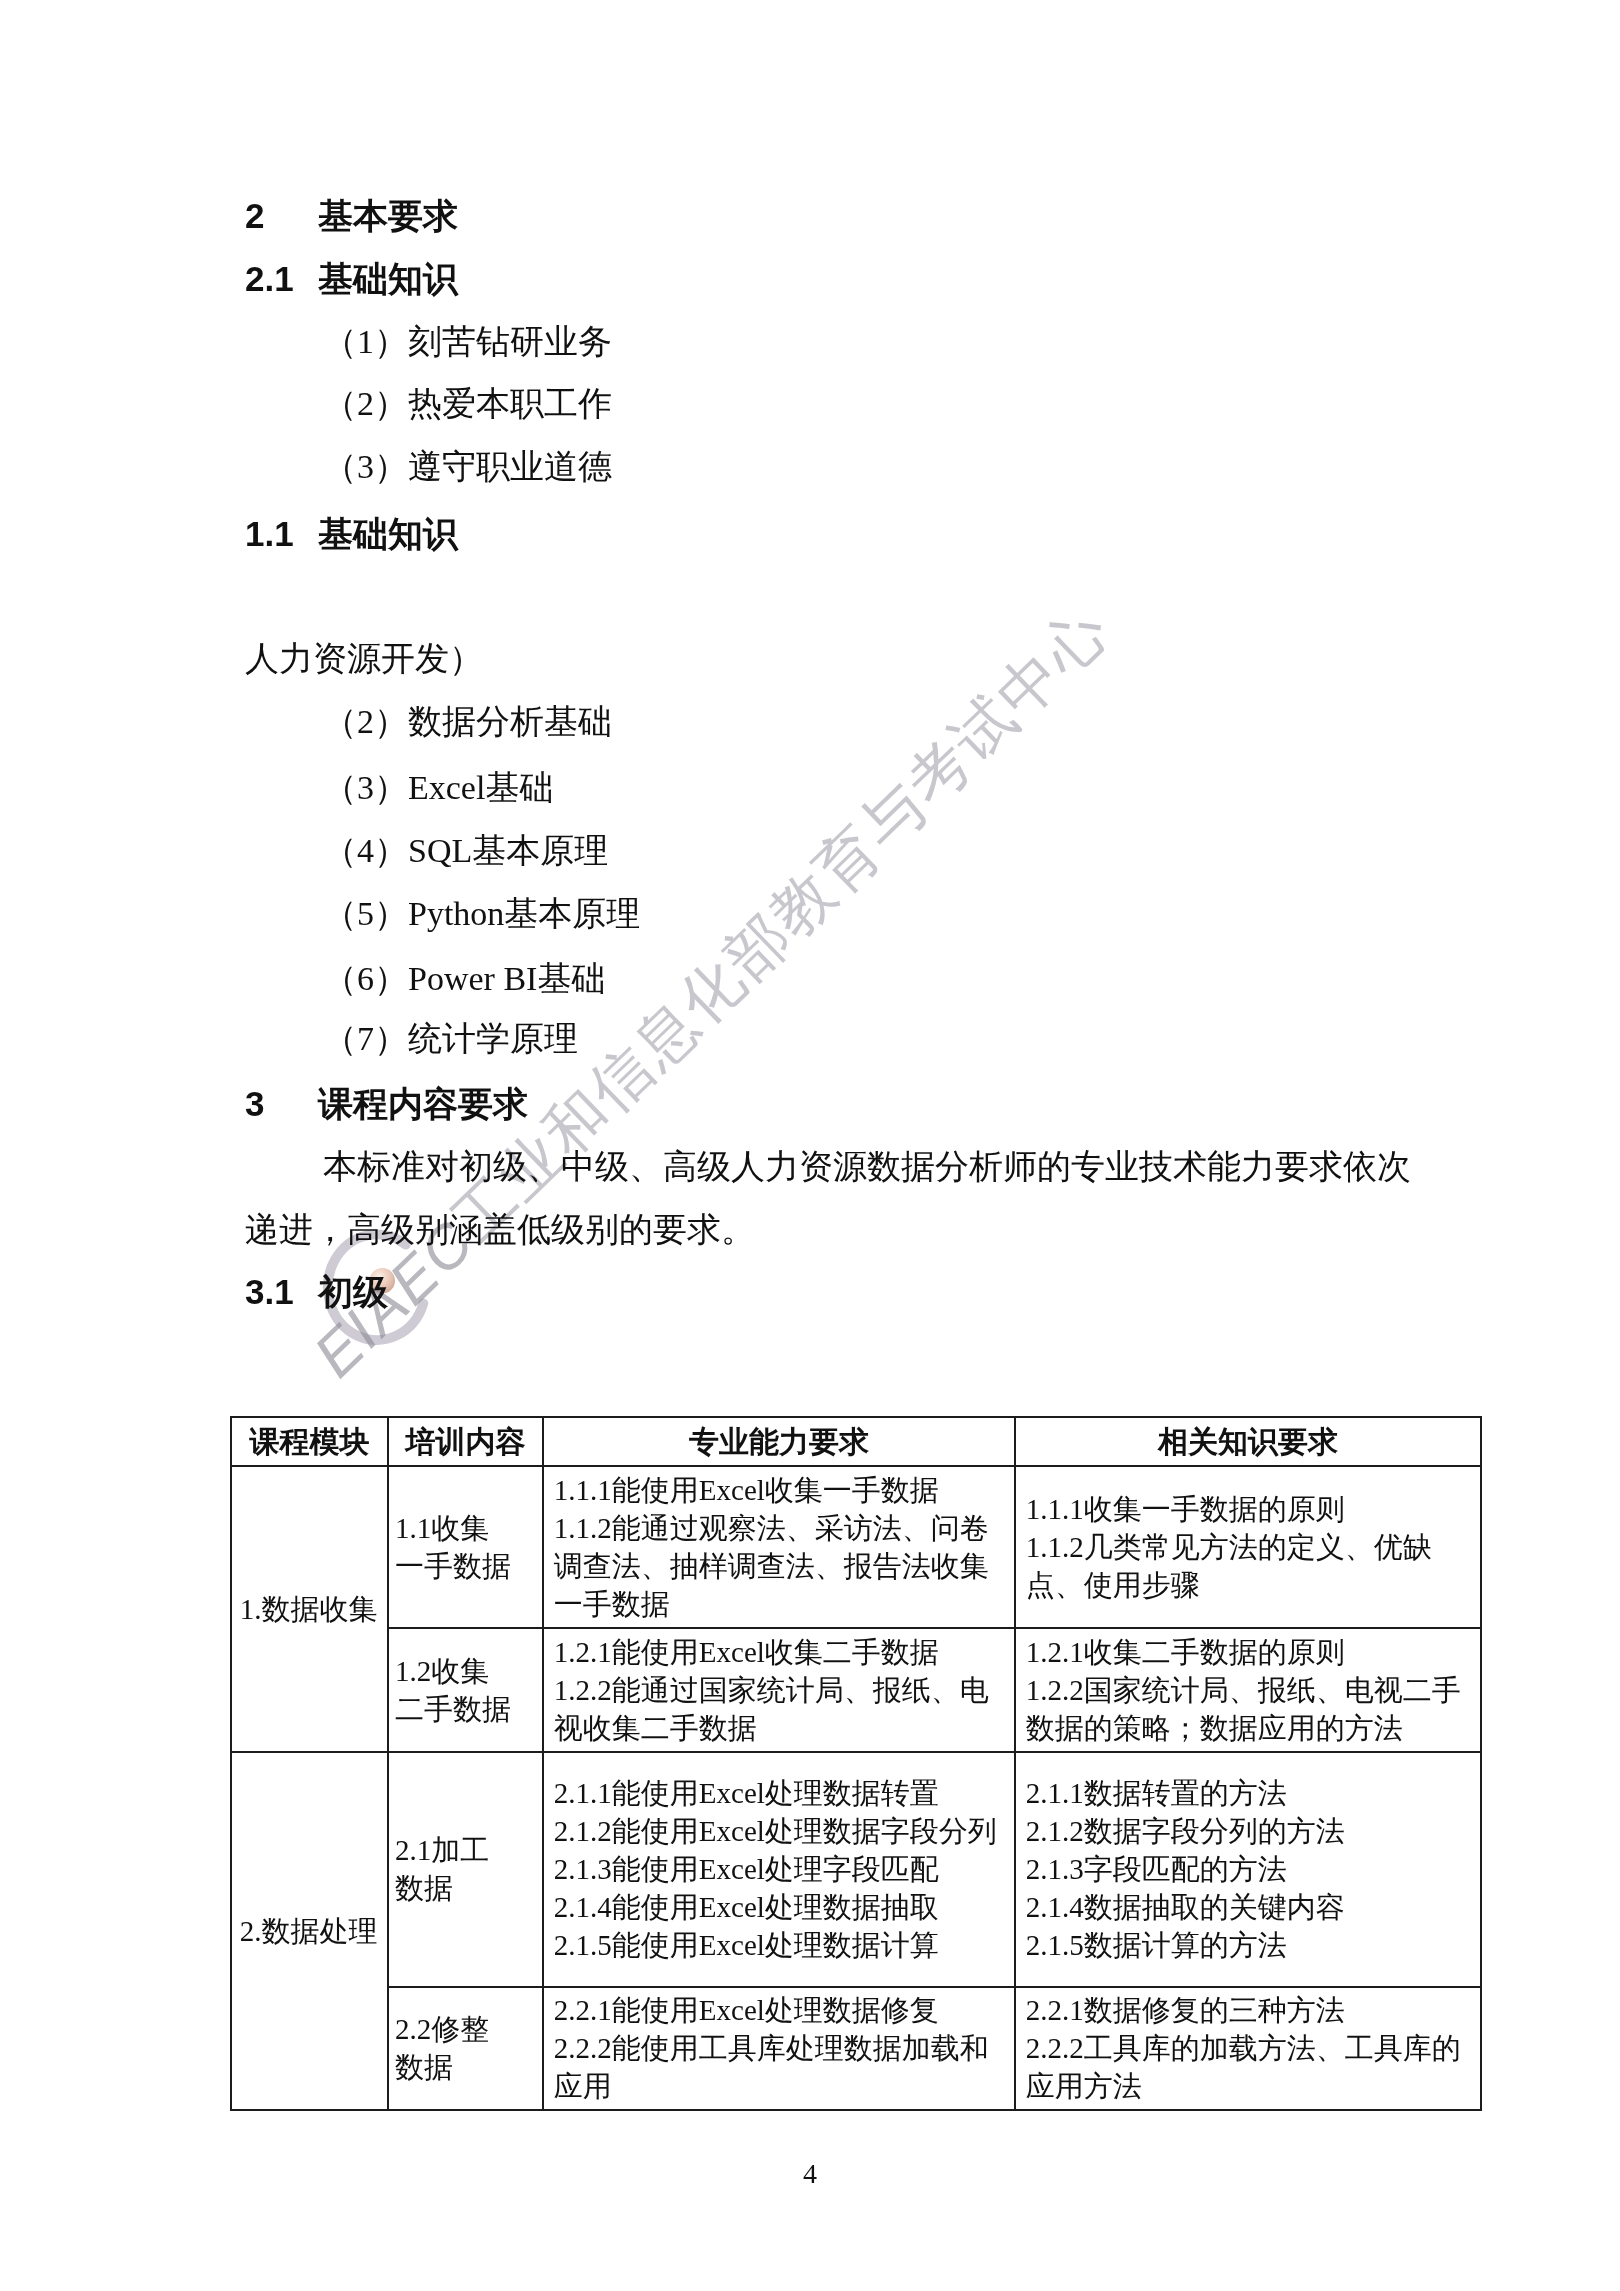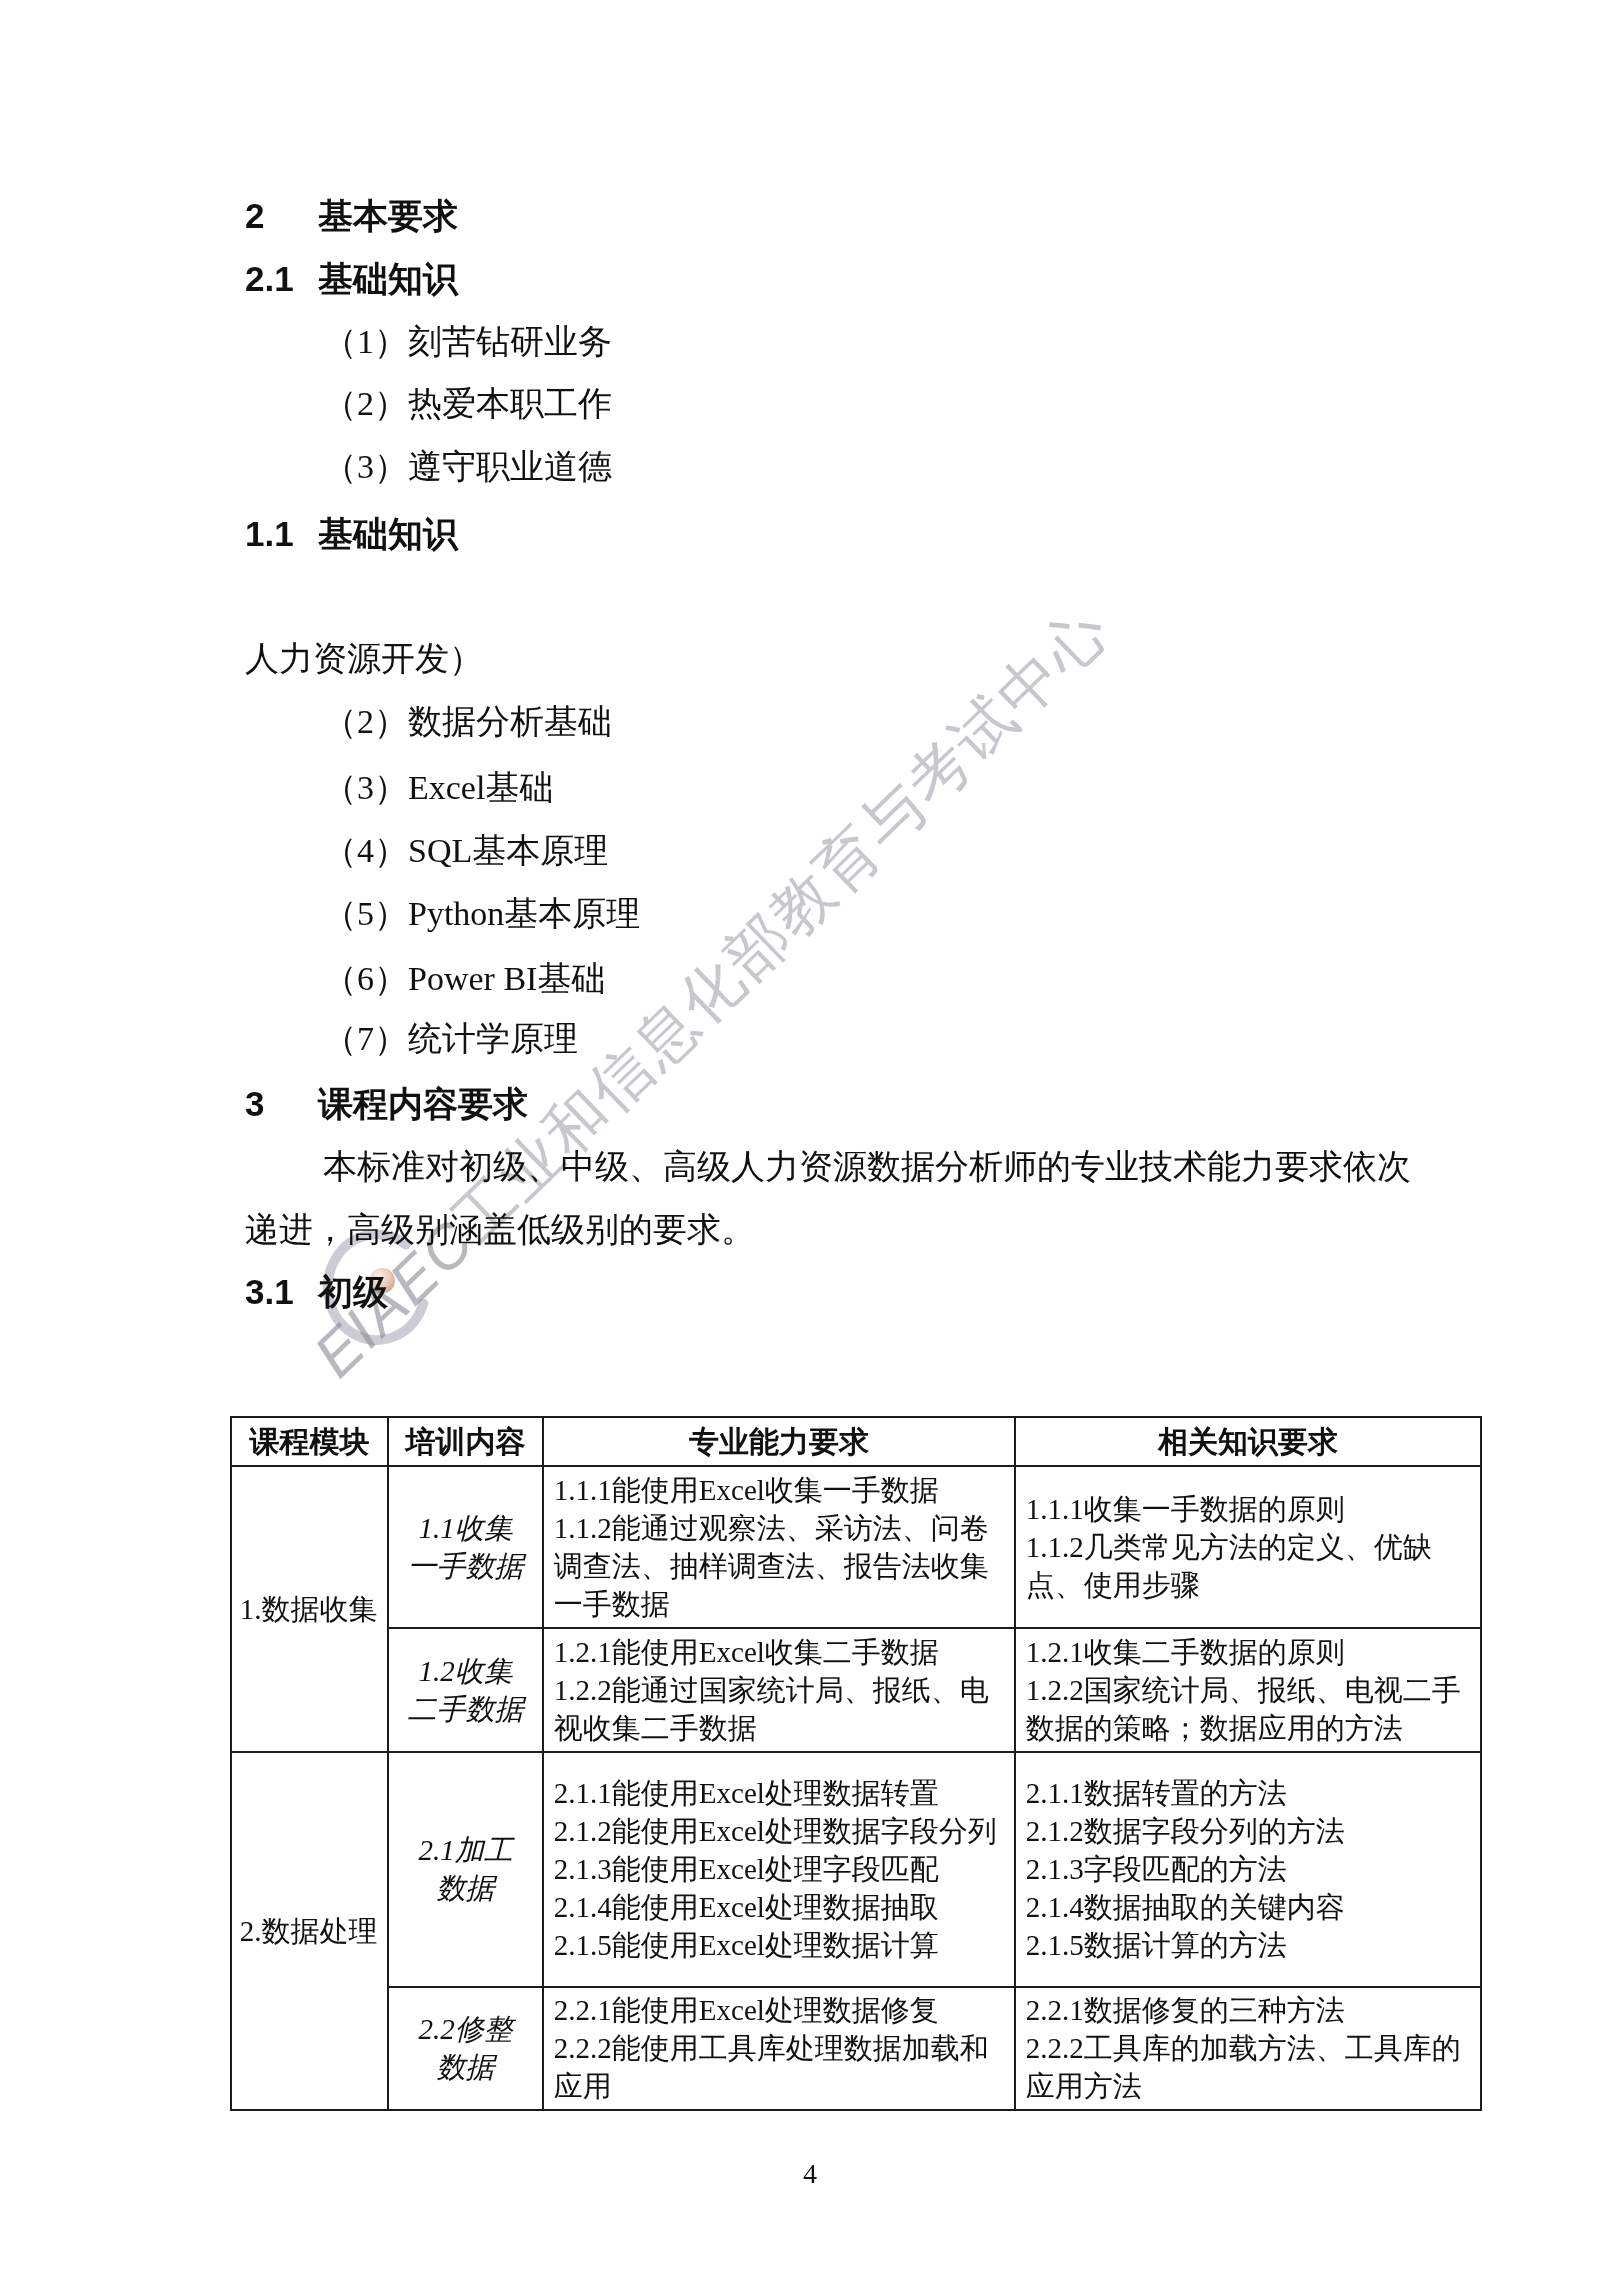--- a/index.html
+++ b/index.html
@@ -46,21 +46,21 @@
   }
   .stdtable th{
     font-family:"Liberation Sans","DejaVu Sans",sans-serif;
     font-weight:bold;
     font-size:30px;
     text-align:center;
     height:45px;
   }
   .cell-pre{white-space:pre-line;border-radius:15px;}
   .col-module{text-align:left;padding:3.9px 3.9px 3.9px 7.8px;}
-  .col-content{text-align:center;padding:3.9px 5.9px;white-space:pre-line;font-style:italic;}
+  .col-content{padding:3.9px 5.9px;white-space:pre-line;}
   .col-ability,.col-knowledge{text-align:left;padding:3.9px 7.8px 3.9px 9.8px;white-space:pre-line;}
   
   .wm{
     position:absolute;
     left:325px;top:1325px;
     transform:rotate(-44deg);
     transform-origin:0 50%;
     font-size:61px;
     letter-spacing:2px;
     white-space:nowrap;

